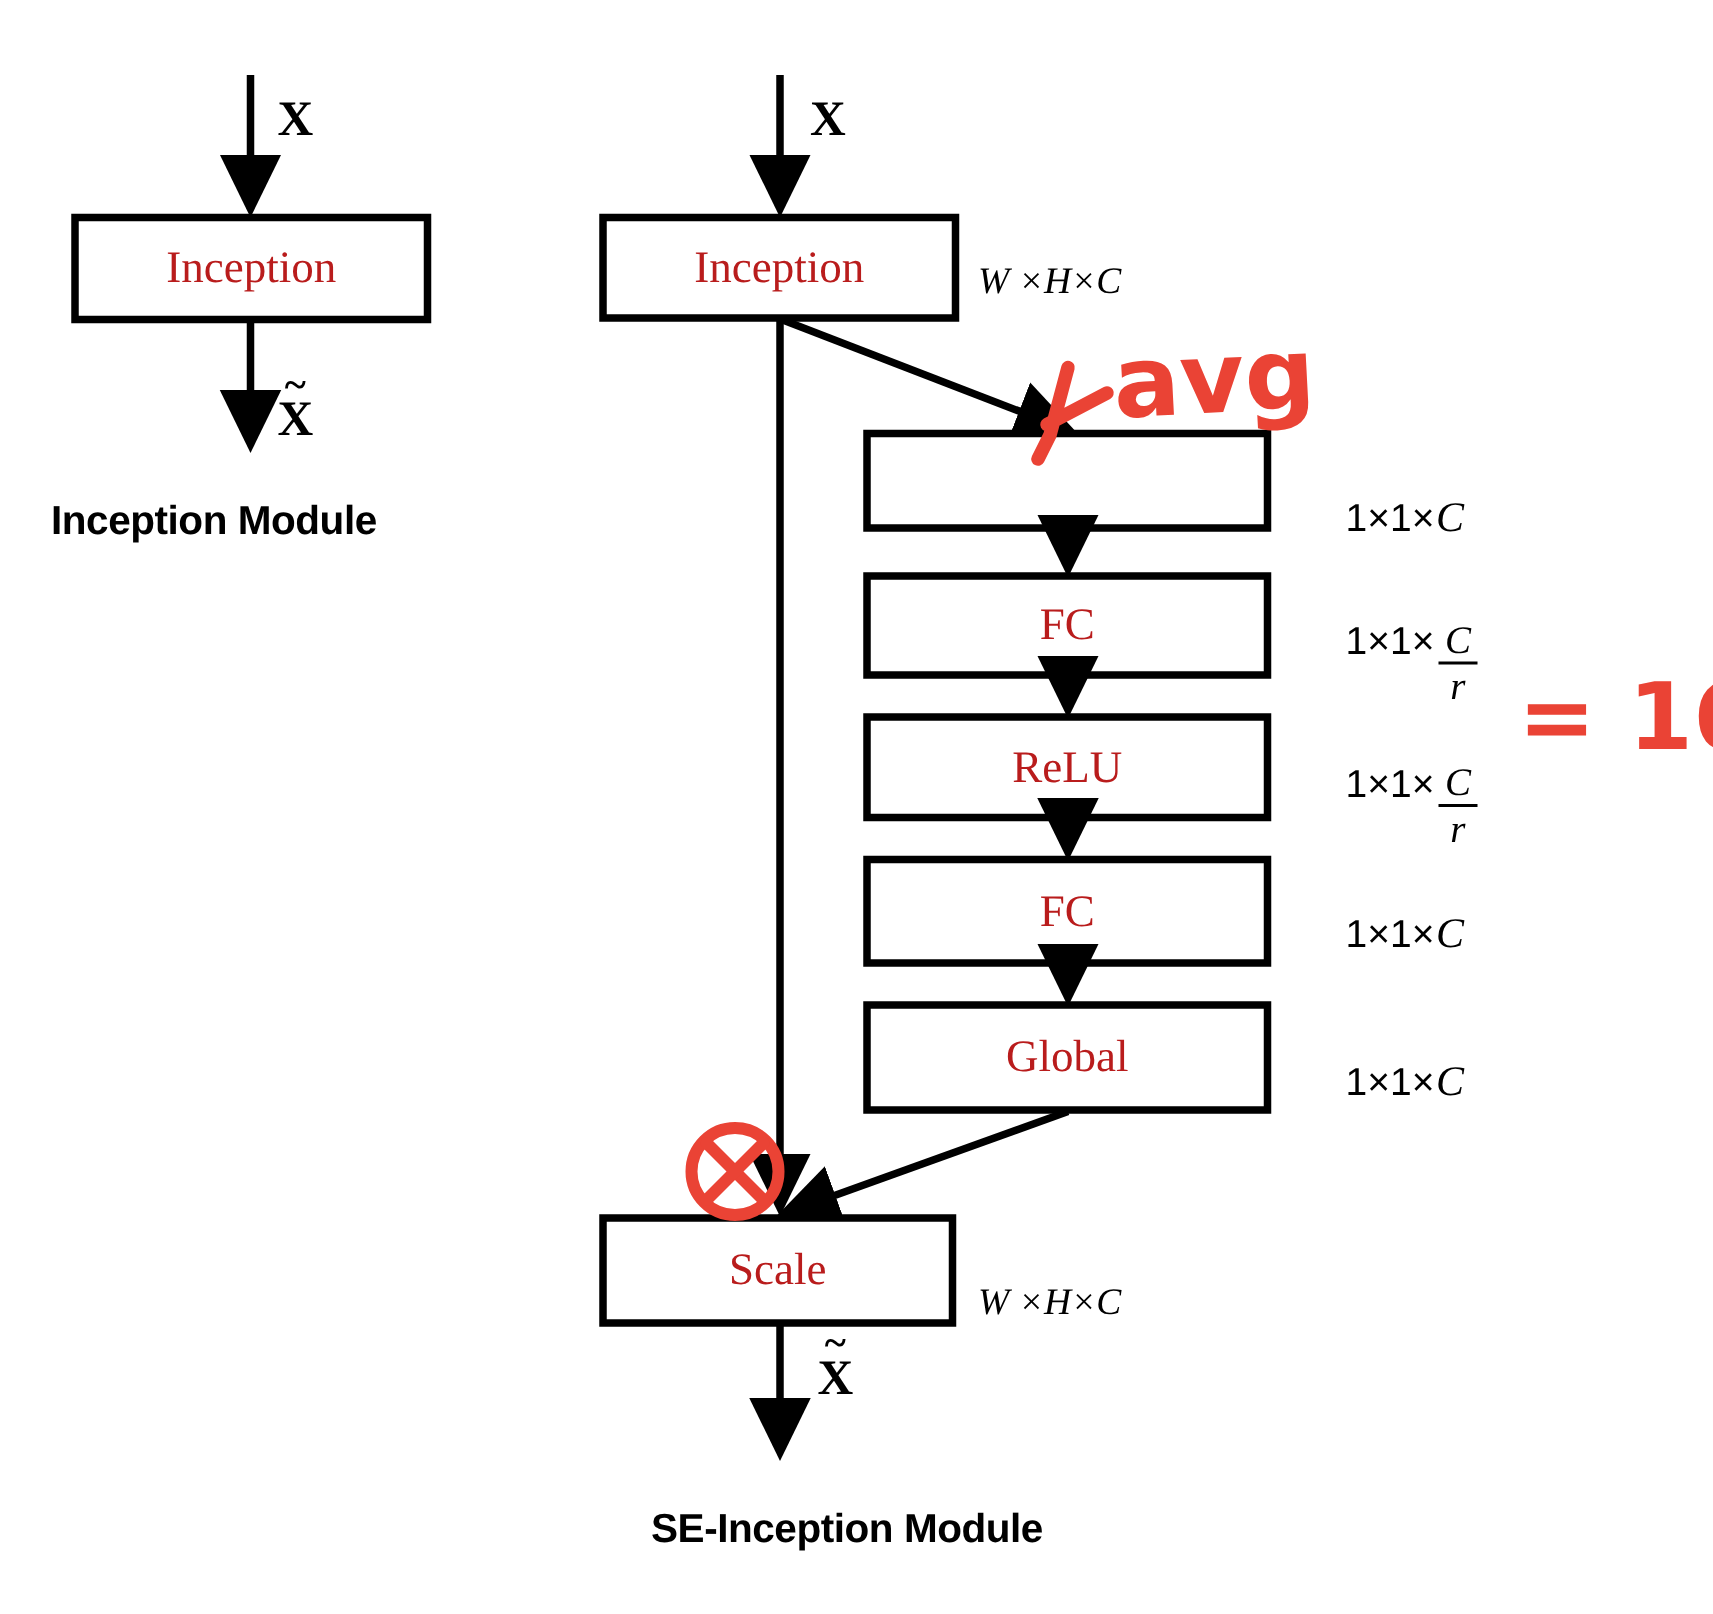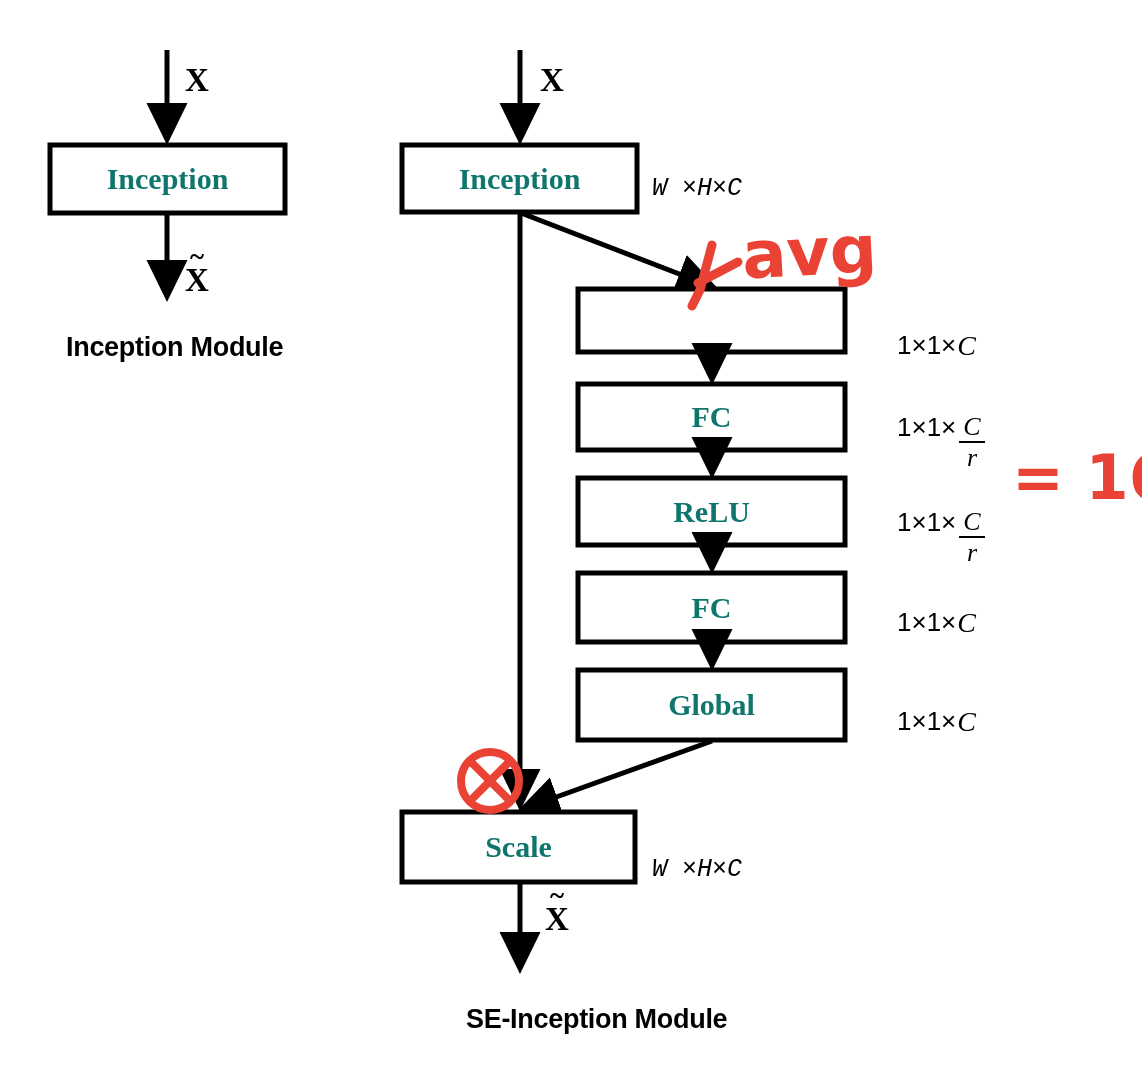--- a/index.html
+++ b/index.html
@@ -22,32 +22,31 @@
     position: absolute;
     left: 0;
     top: 0;
     width: 1142px;
     height: 1076px;
   }
   .node-label {
     position: absolute;
     font-family: "Liberation Serif", "DejaVu Serif", serif;
     font-size: 30px;
-    color: #0f766e;
+    color: #b91c1c;
     text-align: center;
     white-space: nowrap;
     display: flex;
     align-items: center;
     justify-content: center;
     line-height: 1;
-    font-weight: bold;
   }
   .tensor-label {
     position: absolute;
-    font-family: Liberation Mono, monospace;
+    font-family: Liberation Serif, serif;
     font-style: italic;
     font-size: 25px;
     color: #000;
     white-space: nowrap;
   }
   .dim-label {
     position: absolute;
     font-family: "Liberation Sans", "DejaVu Sans", sans-serif;
     font-size: 26px;
     color: #000;
@@ -105,21 +104,20 @@
     font-weight: bold;
   }
   .module-caption {
     position: absolute;
     font-family: "Liberation Sans", "DejaVu Sans", sans-serif;
     font-weight: bold;
     font-size: 27px;
     color: #000;
     white-space: nowrap;
     letter-spacing: -0.3px;
-    margin-left: 32px;
   }
   .annot-text {
     position: absolute;
     font-family: "DejaVu Sans", sans-serif;
     font-weight: bold;
     white-space: nowrap;
   }
 </style>
 </head>
 <body>

